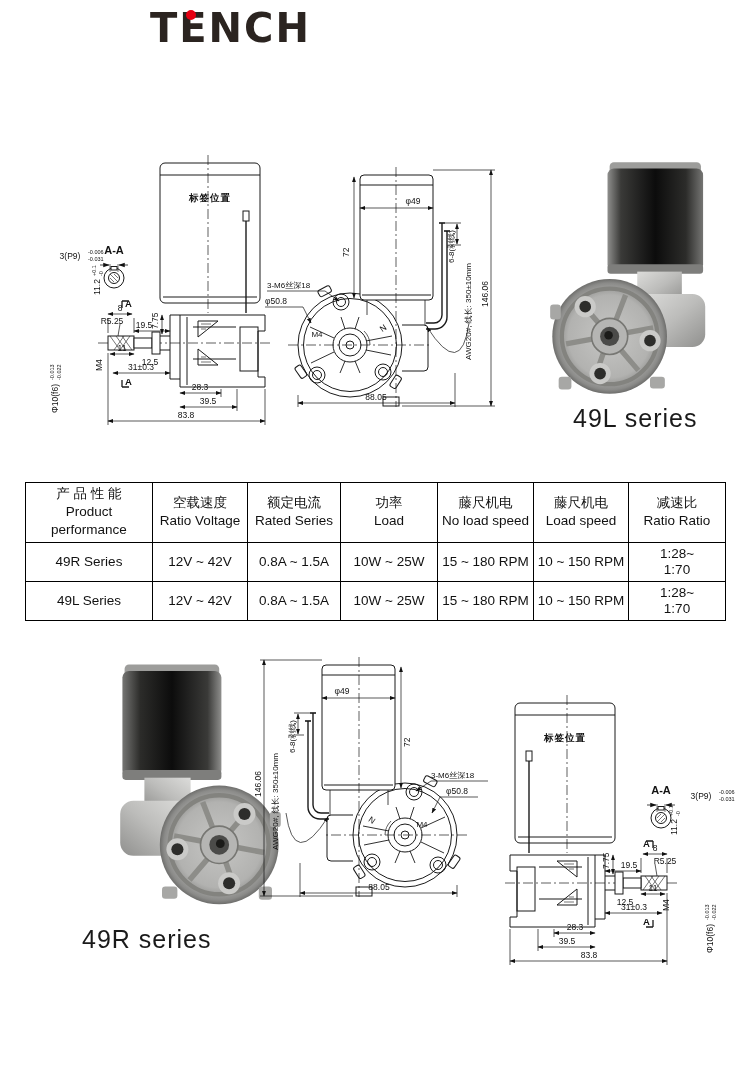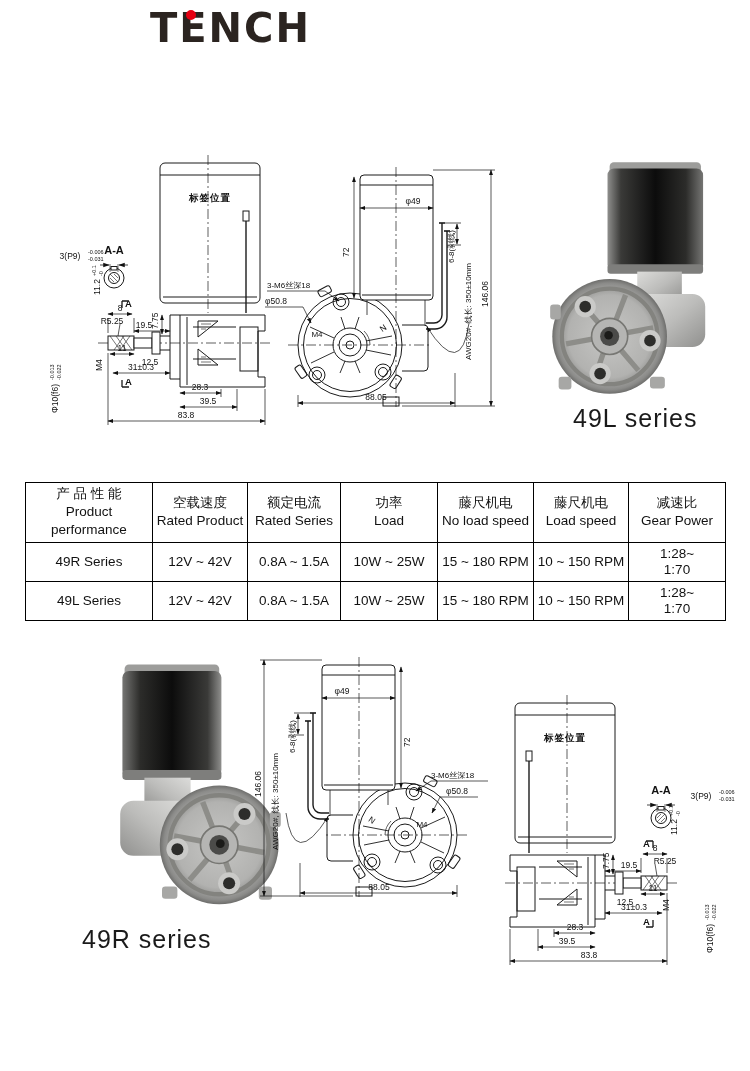--- a/index.html
+++ b/index.html
@@ -282,41 +282,41 @@
         <col style="width:97px">
       </colgroup>
     <tbody>
         <tr>
       <th>
             <div>产 品 性 能</div>
             <div>Product performance</div>
           </th>
       <th>
             <div>空载速度</div>
-            <div>Rated Product</div>
+            <div>Ratio Voltage</div>
           </th>
       <th>
             <div>额定电流</div>
             <div>Rated Series</div>
           </th>
       <th>
             <div>功率</div>
             <div>Load</div>
           </th>
       <th>
             <div>藤尺机电</div>
             <div>No load speed</div>
           </th>
       <th>
             <div>藤尺机电</div>
             <div>Load speed</div>
           </th>
       <th>
             <div>减速比</div>
-            <div>Gear Power</div>
+            <div>Ratio Ratio</div>
           </th>
     </tr>
     <tr>
       <td>49R Series</td>
       <td>12V ~ 42V</td>
       <td>0.8A ~ 1.5A</td>
       <td>10W ~ 25W</td>
       <td>15 ~ 180 RPM</td>
       <td>10 ~ 150 RPM</td>
       <td class="pre">1:28~

